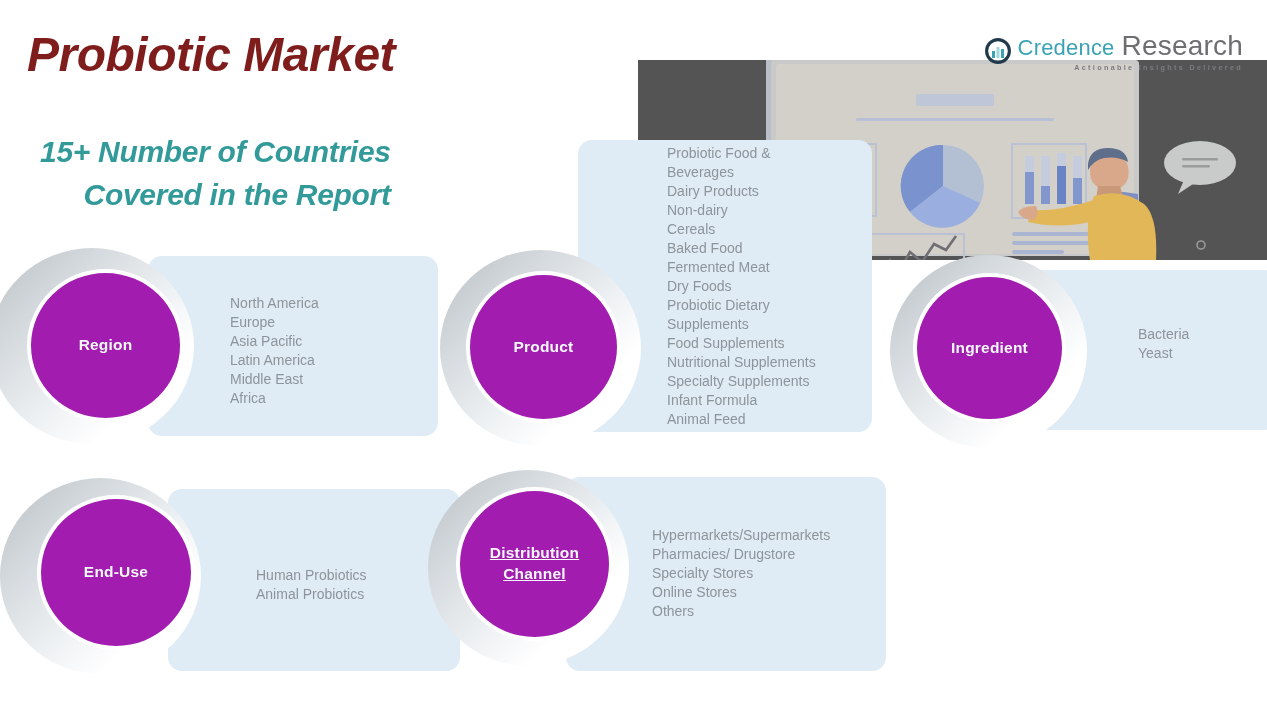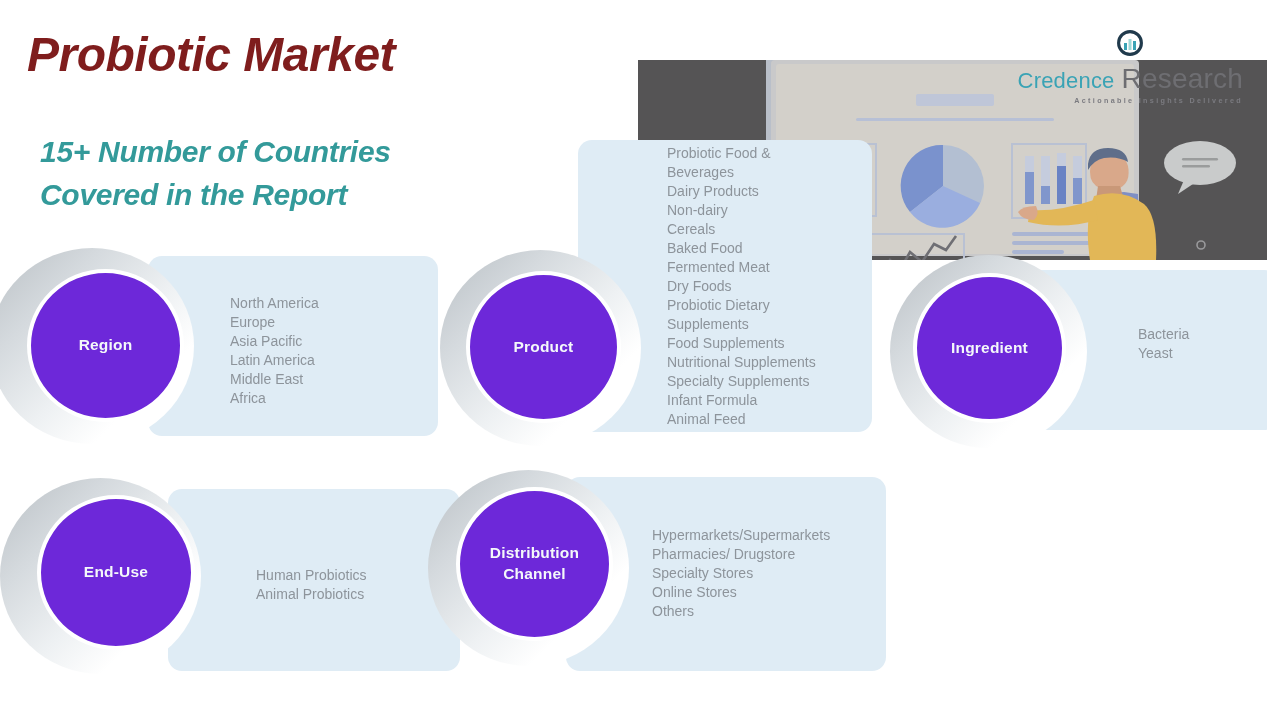--- a/index.html
+++ b/index.html
@@ -41,21 +41,20 @@
 
   
   .logo {
     position: absolute;
     right: 24px;
     top: 30px;
     display: flex;
     align-items: center;
     gap: 7px;
     z-index: 60;
-    flex-direction: column;
   }
   .logo-mark { width: 26px; height: 26px; flex: 0 0 auto; }
   .logo-text-wrap { display: flex; flex-direction: column; }
   .logo-words { display: flex; align-items: baseline; gap: 7px; }
   .logo-credence {
     font-size: 22px;
     color: #3aa3b5;
     letter-spacing: 0.2px;
   }
   .logo-research {
@@ -99,21 +98,21 @@
   .ring {
     position: absolute;
     border-radius: 50%;
     background: linear-gradient(135deg, #b9bfc4 0%, #d5dade 28%, #eef1f3 55%, #ffffff 75%, #ffffff 100%);
     z-index: 15;
   }
 
   .bubble {
     position: absolute;
     border-radius: 50%;
-    background: #6d28d9;
+    background: #a21caf;
     border: 4px solid #ffffff;
     display: flex;
     align-items: center;
     justify-content: center;
     text-align: center;
     color: #f4f8fa;
     font-size: 15.5px;
     font-weight: bold;
     letter-spacing: 0.2px;
     line-height: 1.35;
@@ -236,21 +235,21 @@
       <path d="M460 126 L482 126 L486 140 L458 140 Z" fill="#c99878"></path>
       <path d="M456 136 Q484 128 506 144 Q520 156 518 200 L452 200 Q446 162 456 136 Z" fill="#e2b757"></path>
       <path d="M456 140 Q420 152 392 150 L390 162 Q424 170 460 160 Z" fill="#e2b757"></path>
       <path d="M398 146 Q384 146 380 152 Q384 160 396 160 Q402 154 398 146 Z" fill="#d9a88a"></path>
       <circle cx="563" cy="185" r="4" fill="none" stroke="#9a9a9c" stroke-width="1.6"></circle>
     </g>
   </svg>
 </div>
 
 <div class="title">Probiotic Market</div>
-<div class="subtitle" style="white-space:pre;">15+ Number of Countries
+<div class="subtitle" style="white-space:pre;text-align:right;">15+ Number of Countries
 Covered in the Report</div>
 
 <div class="logo">
   <svg class="logo-mark" viewBox="0 0 26 26">
     <circle cx="13" cy="13" r="11.4" fill="none" stroke="#203a4c" stroke-width="3.1"></circle>
     <rect x="7" y="13" width="3" height="7" fill="#3aa3b5"></rect>
     <rect x="11.5" y="9" width="3" height="11" fill="#9fd8d8"></rect>
     <rect x="16" y="11" width="3" height="9" fill="#3aa3b5"></rect>
   </svg>
   <div class="logo-text-wrap">
@@ -307,20 +306,20 @@
   <div class="panel"></div>
   <div class="ring"></div>
   <div class="bubble">End-Use</div>
   <div class="list">Human Probiotics
 Animal Probiotics</div>
 </div>
 
 <div class="card" id="card-dist">
   <div class="panel"></div>
   <div class="ring"></div>
-  <div class="bubble" style="white-space:pre;">Distribution
+  <div class="bubble" style="white-space:pre;text-decoration:underline;">Distribution
 Channel</div>
   <div class="list">Hypermarkets/Supermarkets
 Pharmacies/ Drugstore
 Specialty Stores
 Online Stores
 Others</div>
 </div>
 
 </body></html>

